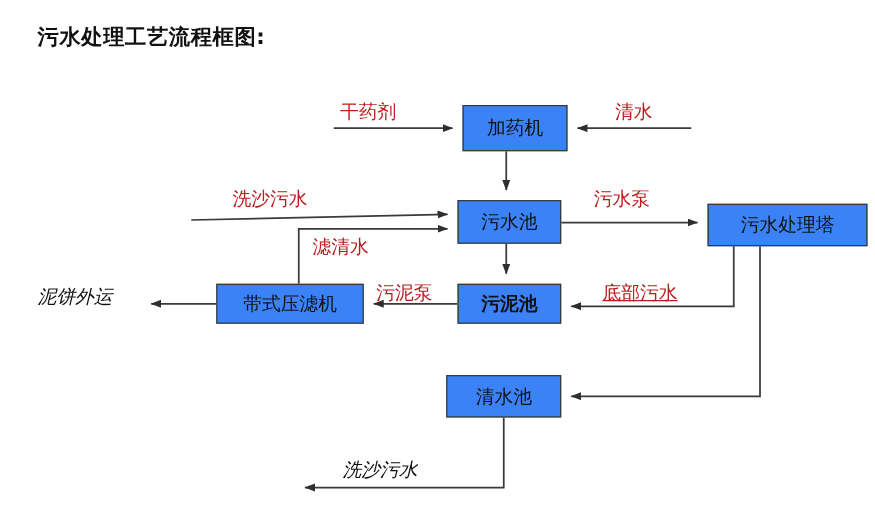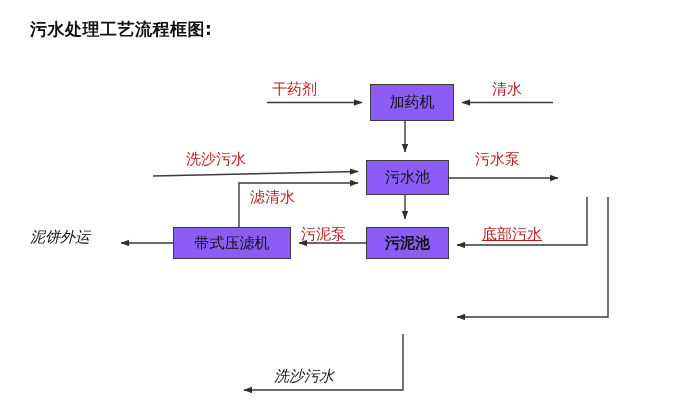--- a/index.html
+++ b/index.html
@@ -37,21 +37,21 @@
     font-size: 17px;
     font-weight: bold;
     letter-spacing: 0.5px;
     white-space: nowrap;
     color: #111111;
   }
   .node {
     position: absolute;
     box-sizing: border-box;
     border: 1.5px solid #3a3a3a;
-    background: #8b5cf6;
+    background: #3b82f6;
     display: flex;
     align-items: center;
     justify-content: center;
     font-size: 15px;
     color: #111111;
     white-space: nowrap;
     z-index: 3;
   }
   .edge-label {
     position: absolute;
@@ -120,29 +120,35 @@
   </svg>
 
   <div class="node" style="left:354px; top:84px; width:84px; height:37px;">
     <span>加药机</span>
   </div>
 
   <div class="node" style="left:350px; top:160px; width:83px; height:35px;">
     <span>污水池</span>
   </div>
 
+  <div class="node" style="left:550px; top:163px; width:128px; height:34px;">
+    <span>污水处理塔</span>
+  </div>
 
   <div class="node" style="left:157px; top:227px; width:118px; height:32px;text-align:right;">
     <span>带式压滤机</span>
   </div>
 
   <div class="node" style="left:350px; top:227px; width:83px; height:32px;font-weight:bold;">
     <span>污泥池</span>
   </div>
 
+  <div class="node" style="left:341px; top:300px; width:92px; height:34px;">
+    <span>清水池</span>
+  </div>
 
   <div class="edge-label" style="left:256px; top:80px;">干药剂</div>
 
   <div class="edge-label" style="left:476px; top:80px;">清水</div>
 
   <div class="edge-label" style="left:170px; top:150px;text-align:center;">洗沙污水</div>
 
   <div class="edge-label" style="left:234px; top:188px;">滤清水</div>
 
   <div class="edge-label" style="left:459px; top:150px;text-align:center;">污水泵</div>

